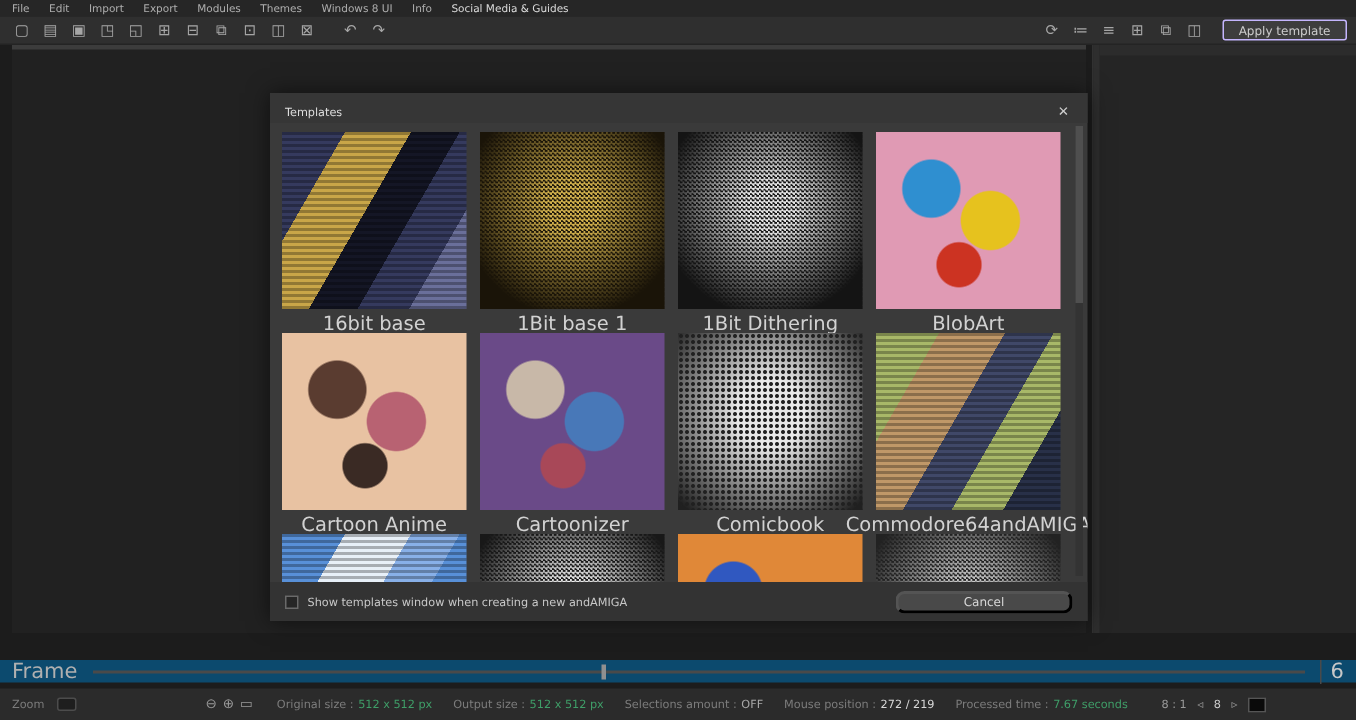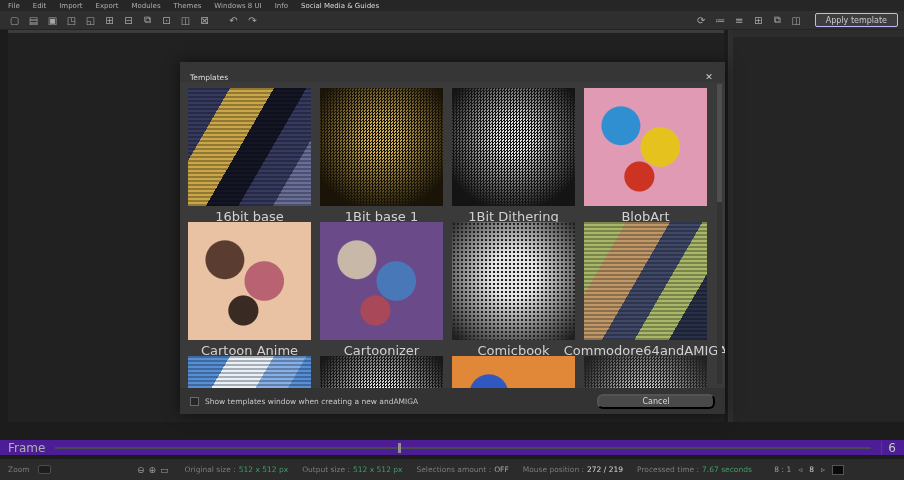--- a/index.html
+++ b/index.html
@@ -21,39 +21,39 @@
 
   
   .canvas { position:absolute; left:8px; top:30px; width:716px; height:392px; background:#212121; }
   .canvas-scroll-h { position:absolute; left:0; top:0; width:100%; height:3px; background:#3c3c3c; }
   .right-panel { position:absolute; left:728px; top:30px; width:176px; height:392px; background:#252525; border-left:1px solid #313131; }
   .panel-scroll { position:absolute; left:0; top:0; width:4px; height:100%; background:#2e2e2e; }
   .panel-header { position:absolute; left:4px; top:0; right:0; height:7px; background:#2c2c2c; }
 
   
   .dialog { position:absolute; left:180px; top:62px; width:545px; height:352px; background:#3a3a3a; box-shadow:0 0 14px rgba(0,0,0,.55); }
-  .dlg-header { height:20px; background:#363636; display:flex; align-items:flex-end; padding:0 10px; }
+  .dlg-header { height:20px; background:#363636; display:flex; align-items:flex-start; padding:8px 10px; }
   .dlg-title { font-size:7.5px; color:#dedede; }
   .dlg-close { margin-left:auto; font-size:9px; color:#cfcfcf; width:12px; text-align:center; }
   .dlg-body { position:absolute; top:20px; left:0; right:0; bottom:26px; overflow:hidden; }
   .tgrid { display:grid; grid-template-columns:repeat(4,123px); column-gap:9px; row-gap:4px; padding:6px 8px 0 8px; }
   .tcell { display:flex; flex-direction:column; align-items:center; }
   .thumb { width:123px; height:118px; background:#222; }
   .tname { font-size:13px; color:#d2d2d2; margin-top:3px; height:9px; white-space:nowrap; }
   .dlg-scroll { position:absolute; right:3px; top:2px; width:5px; bottom:4px; background:#333333; }
   .dlg-scroll-thumb { width:5px; height:118px; background:#4f4f4f; }
   .dlg-footer { position:absolute; left:0; right:0; bottom:0; height:26px; background:#333333; display:flex; align-items:center; padding:0 10px; }
   .checkbox { width:9px; height:9px; background:#262626; border:1px solid #6a6a6a; margin-right:6px; }
   .chk-label { font-size:7.5px; color:#c8c8c8; }
   .cancel-btn { margin-left:auto; width:118px; height:15px; background:#494949; color:#d8d8d8; font-size:8px; display:flex; align-items:center; justify-content:center; border-radius:6px; }
 
   
   .source-row { position:absolute; left:0; top:424px; width:100%; height:13px; background:#232323; display:flex; align-items:center; gap:5px; padding:0 8px; font-size:7.5px; }
   .lbl { color:#7c7c7c; }
-  .frame-row { position:absolute; left:0; top:440px; width:100%; height:15px; background:#4c1d95; display:flex; align-items:center; padding:0 8px; gap:10px; font-size:12px; color:#b0b0b0; }
+  .frame-row { position:absolute; left:0; top:440px; width:100%; height:15px; background:#0c4a6e; display:flex; align-items:center; padding:0 8px; gap:10px; font-size:14px; color:#b0b0b0; }
   .slider { flex:1; position:relative; height:10px; }
   .slider-track { position:absolute; left:0; right:0; top:4px; height:2px; background:#4a4a4a; }
   .slider-handle { position:absolute; top:0; width:3px; height:10px; background:#909090; }
   .frame-val { color:#c8c8c8; border-left:1px solid #4a4a4a; padding-left:6px; }
 
   
   .bottom-bar { position:absolute; left:0; bottom:0; width:100%; height:21px; background:#2b2b2b; display:flex; align-items:center; padding:0 8px; font-size:7.5px; }
   .zoom-box { width:13px; height:9px; background:#1e1e1e; border:1px solid #4c4c4c; border-radius:2px; margin-left:8px; }
   .zoom-val { color:#d8d8d8; margin-left:34px;margin-top:40px; }
   .bb-icons { display:flex; align-items:center; gap:4px; margin-left:38px; color:#9a9a9a; font-size:9px; }

